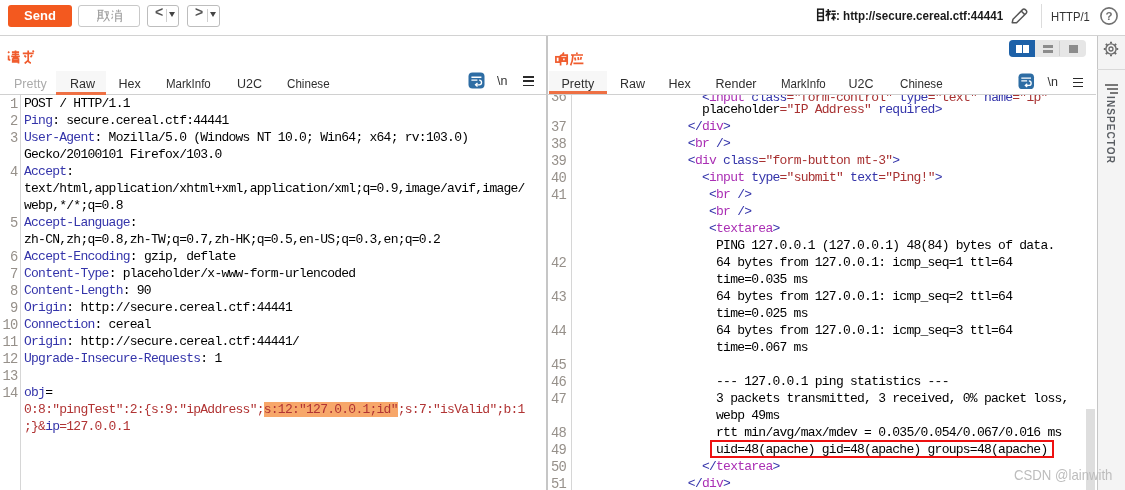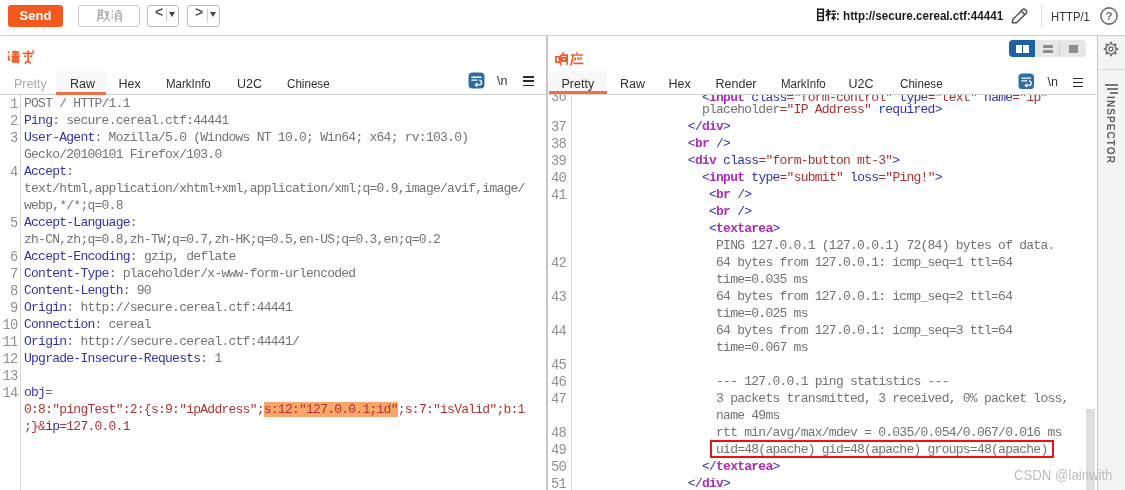--- a/index.html
+++ b/index.html
@@ -1,32 +1,32 @@
 <!DOCTYPE html>
 <html><head><meta charset="utf-8">
 <style>
 html,body{margin:0;padding:0;width:1125px;height:490px;background:#ffffff;overflow:hidden;
 font-family:"Liberation Sans",sans-serif;}
 *{box-sizing:border-box;}
 .abs{position:absolute;}
 .mono{font-family:"Liberation Mono",monospace;font-size:13px;letter-spacing:-0.75px;line-height:17px;white-space:pre;}
 .nums{color:#96908a;text-align:right;font-size:13.8px;letter-spacing:-0.8px;}
 .b{color:#3434aa;}  
-.m{color:#aa2fb4;font-weight:bold;}  
+.m{color:#aa2fb4;}  
 .r{color:#a83232;}  
-.k{color:#737373;text-align:right;}  
+.k{color:#000000;text-align:right;}  
 .rd{color:#b13434;} 
 .hl{background:#f7a76a;}
 .tab{position:absolute;font-size:12.5px;color:#2f2f2f;white-space:nowrap;}
 .dis{color:#ababab;}
 .bar3 span{display:block;background:#2a2a2a;}
 </style></head>
 <body style="position:relative;">
 
-<div class="abs" style="left:8px;top:5px;width:55px;height:22px;background:#f3591f;border-radius:3px;
+<div class="abs" style="left:8px;top:5px;width:64px;height:22px;background:#f3591f;border-radius:3px;
 color:#fff;font-weight:bold;font-size:13px;text-align:center;line-height:22px;">Send</div>
 <div class="abs" style="left:78px;top:5px;width:62px;height:22px;background:#fff;border:1px solid #c9c9c9;border-radius:3px;"></div>
 <svg class="abs" style="left:97px;top:9px;" width="28" height="14" viewBox="0 0 28 14">
  <g stroke="#a0a0a0" stroke-width="1.1" fill="none">
   <path d="M0.6 1.3 H6.6 M1.6 1.3 V9.4 M5.1 1.3 V8.8 M1.6 3.7 H5.1 M1.6 6.1 H5.1 M0.2 9.2 H6.8 M1.6 9.4 L0.4 12.6 M7.2 2.7 H11.8 M8.9 2.7 C9.3 6 10.5 9.8 12.4 12.2 M11.4 3.3 C10.6 7.4 8.6 10.8 6.4 12.6"></path>
   <path d="M15.3 1.7 L16.3 3.0 M14.7 4.9 L15.7 6.2 M14.6 9.9 C15.1 9.2 15.4 8.6 15.7 7.7 M21.5 0.5 V3.3 M19.5 1.3 L20.3 2.8 M23.5 1.3 L22.7 2.8 M18.7 4.3 H24.3 V12.7 M18.7 4.3 V12.9 M18.7 7 H24.3 M18.7 9.7 H24.3 M24.3 12.7 L23.3 12.5"></path>
  </g>
 </svg>
 <div class="abs" style="left:147px;top:5px;width:32px;height:22px;background:#fff;border:1px solid #bdbdbd;border-radius:3px;"></div>
 <div class="abs" style="left:152px;top:4px;width:14px;height:22px;color:#555;font-weight:bold;font-size:14px;text-align:center;">&lt;</div>
@@ -198,35 +198,35 @@
 
 48
 49
 50
 51</div>
  <div class="abs" style="left:23.5px;top:0;width:1px;height:396px;background:#d6d6d6;"></div>
  <div class="abs mono" style="left:28px;top:6.6px;"><span class="k">                  placeholder</span><span class="r">="IP Address"</span><span class="k"> </span><span class="b">required&gt;</span>
 <span class="k">                </span><span class="b">&lt;/</span><span class="m">div</span><span class="b">&gt;</span>
 <span class="k">                </span><span class="b">&lt;</span><span class="m">br</span><span class="k"> </span><span class="b">/&gt;</span>
 <span class="k">                </span><span class="b">&lt;</span><span class="m">div</span><span class="k"> </span><span class="b">class</span><span class="r">="form-button mt-3"</span><span class="b">&gt;</span>
-<span class="k">                  </span><span class="b">&lt;</span><span class="m">input</span><span class="k"> </span><span class="b">type</span><span class="r">="submit"</span><span class="k"> </span><span class="b">loss</span><span class="r">="Ping!"</span><span class="b">&gt;</span>
+<span class="k">                  </span><span class="b">&lt;</span><span class="m">input</span><span class="k"> </span><span class="b">type</span><span class="r">="submit"</span><span class="k"> </span><span class="b">text</span><span class="r">="Ping!"</span><span class="b">&gt;</span>
 <span class="k">                   </span><span class="b">&lt;</span><span class="m">br</span><span class="k"> </span><span class="b">/&gt;</span>
 <span class="k">                   </span><span class="b">&lt;</span><span class="m">br</span><span class="k"> </span><span class="b">/&gt;</span>
 <span class="k">                   </span><span class="b">&lt;</span><span class="m">textarea</span><span class="b">&gt;</span>
-<span class="k">                    PING 127.0.0.1 (127.0.0.1) 72(84) bytes of data.</span>
+<span class="k">                    PING 127.0.0.1 (127.0.0.1) 48(84) bytes of data.</span>
 <span class="k">                    64 bytes from 127.0.0.1: icmp_seq=1 ttl=64</span>
 <span class="k">                    time=0.035 ms</span>
 <span class="k">                    64 bytes from 127.0.0.1: icmp_seq=2 ttl=64</span>
 <span class="k">                    time=0.025 ms</span>
 <span class="k">                    64 bytes from 127.0.0.1: icmp_seq=3 ttl=64</span>
 <span class="k">                    time=0.067 ms</span>
 
 <span class="k">                    --- 127.0.0.1 ping statistics ---</span>
 <span class="k">                    3 packets transmitted, 3 received, 0% packet loss,</span>
-<span class="k">                    name 49ms</span>
+<span class="k">                    webp 49ms</span>
 <span class="k">                    rtt min/avg/max/mdev = 0.035/0.054/0.067/0.016 ms</span>
 <span class="k">                    uid=48(apache) gid=48(apache) groups=48(apache)</span>
 <span class="k">                  </span><span class="b">&lt;/</span><span class="m">textarea</span><span class="b">&gt;</span>
 <span class="k">                </span><span class="b">&lt;/</span><span class="m">div</span><span class="b">&gt;</span></div>
  <div class="abs" style="left:162.5px;top:345.5px;width:344px;height:17.5px;border:2px solid #ee1111;"></div>
  <div class="abs" style="left:539px;top:314.5px;width:9px;height:81px;background:#dedede;"></div>
 </div>
 
 <div class="abs" style="left:1097px;top:36px;width:28px;height:454px;background:#f4f4f4;"></div>
 <div class="abs" style="left:1096.5px;top:36px;width:1px;height:454px;background:#c6c6c6;"></div>

